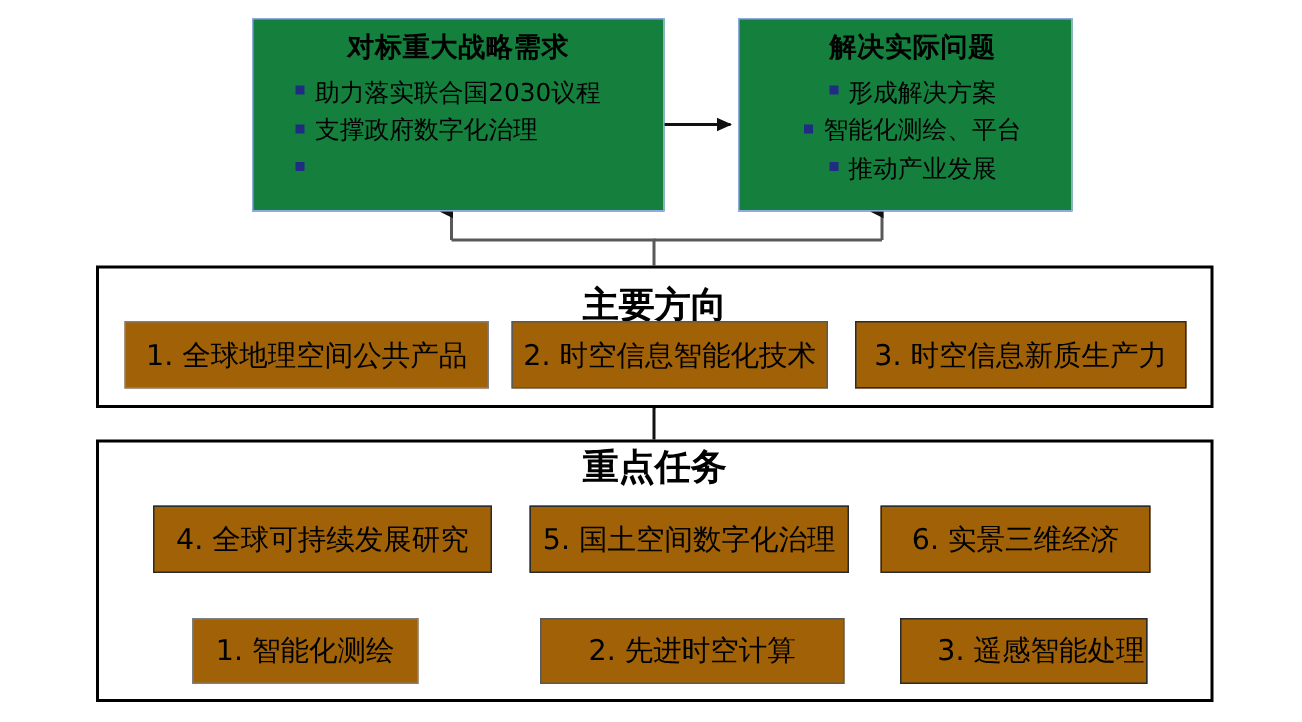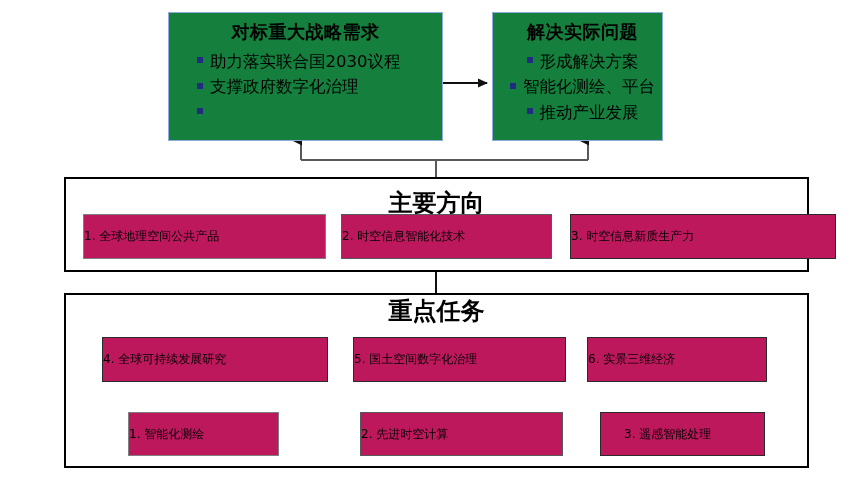--- a/index.html
+++ b/index.html
@@ -60,24 +60,25 @@
     text-align:center;
     font-weight:bold;
     font-size:24px;
   }
 
   
   .item{
     position:absolute;
     box-sizing:border-box;
     border:1.6px solid #7f7f7f;
-    background:#be185d;
+    background:#a16207;
     display:flex;
     align-items:center;
-    font-size:12px;
+    justify-content:center;
+    font-size:19px;
     white-space:nowrap;
   }
   .item.dark{border:1.8px solid #2b2b2b;}
   .item.mid{border:1.6px solid #595959;}
 
   svg.links{position:absolute;left:0;top:0;width:868px;height:481px;pointer-events:none;}
 </style>
 </head>
 <body>
 
@@ -127,39 +128,39 @@
 
   <div class="box panel-blue" style="left:168px;top:12px;width:275px;height:129px;">
     <div class="panel-title" style="margin-top:9px;">对标重大战略需求</div>
     <ul class="bullet-list list-left" style="margin-top:7px;margin-left:14px;">
       <li><span class="bsq"></span><span>助力落实联合国2030议程</span></li>
       <li><span class="bsq"></span><span>支撑政府数字化治理</span></li>
       <li><span class="bsq"></span></li>
     </ul>
   </div>
 
-  <div class="box panel-blue" style="left:492px;top:12px;width:171px;height:129px;padding-left:10px;">
+  <div class="box panel-blue" style="left:492px;top:12px;width:223px;height:129px;padding-left:10px;">
     <div class="panel-title" style="margin-top:9px;">解决实际问题</div>
     <ul class="bullet-list list-center" style="margin-top:7px;">
       <li><span class="bsq"></span><span>形成解决方案</span></li>
       <li><span class="bsq"></span><span>智能化测绘、平台</span></li>
       <li><span class="bsq"></span><span>推动产业发展</span></li>
     </ul>
   </div>
 
   <div class="box group" style="left:64px;top:177px;width:745px;height:95px;">
     <div class="group-title" style="top:8px;">主要方向</div>
   </div>
   <div class="item" style="left:83px;top:214px;width:243px;height:45px;">
     <span>1. 全球地理空间公共产品</span>
   </div>
   <div class="item mid" style="left:341px;top:214px;width:211px;height:45px;">
     <span>2. 时空信息智能化技术</span>
   </div>
-  <div class="item dark" style="left:570px;top:214px;width:266px;height:45px;">
+  <div class="item dark" style="left:570px;top:214px;width:221px;height:45px;">
     <span>3. 时空信息新质生产力</span>
   </div>
 
   <div class="box group" style="left:64px;top:293px;width:745px;height:175px;">
     <div class="group-title" style="top:0;">重点任务</div>
   </div>
 
   <div class="item dark" style="left:102px;top:337px;width:226px;height:45px;">
     <span>4. 全球可持续发展研究</span>
   </div>

